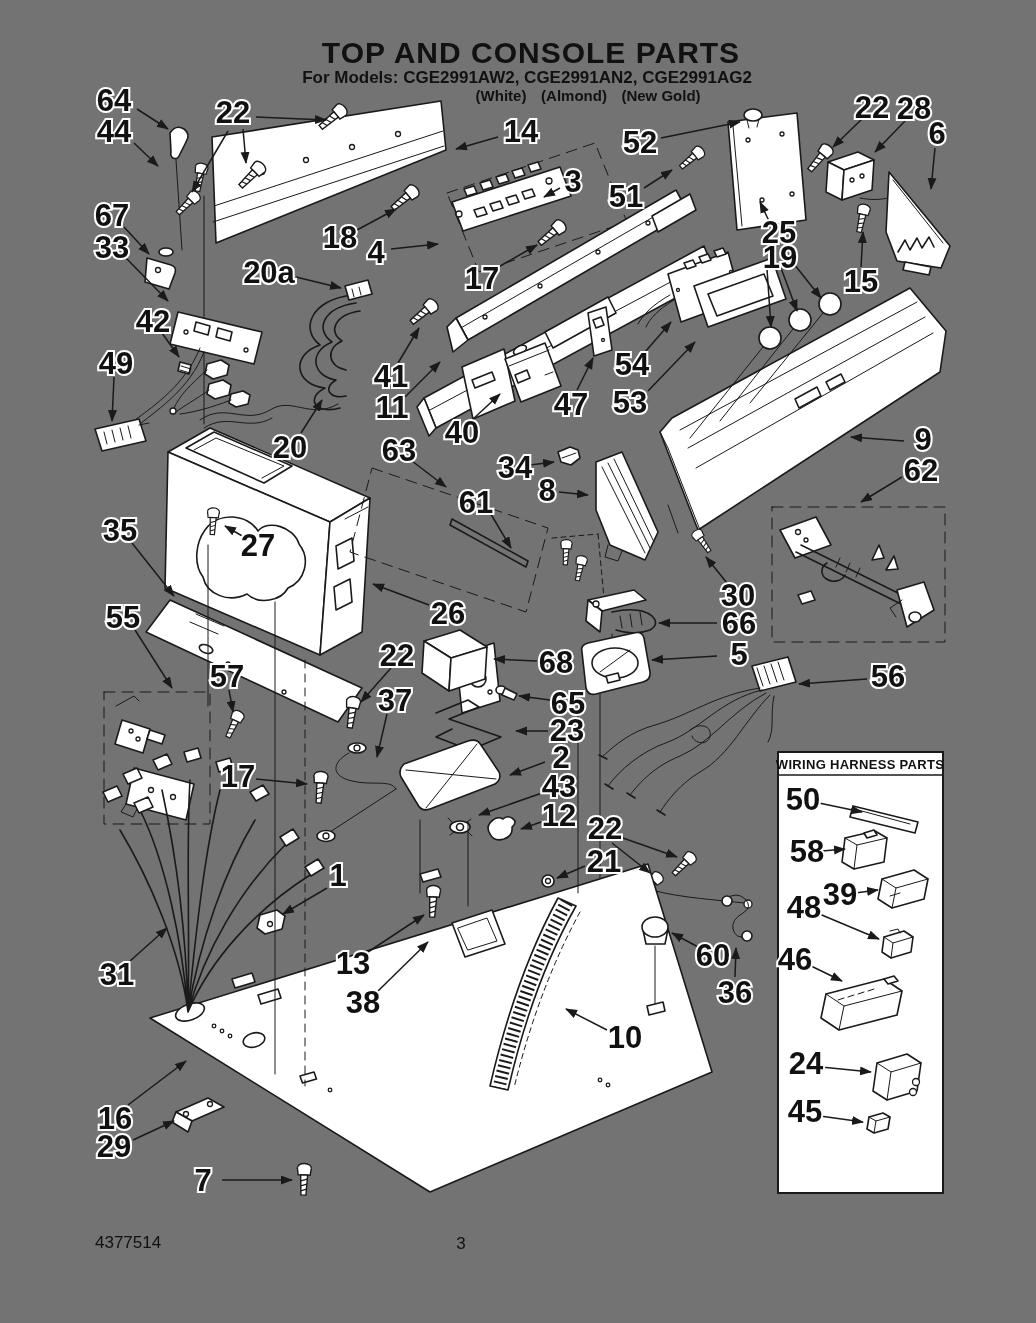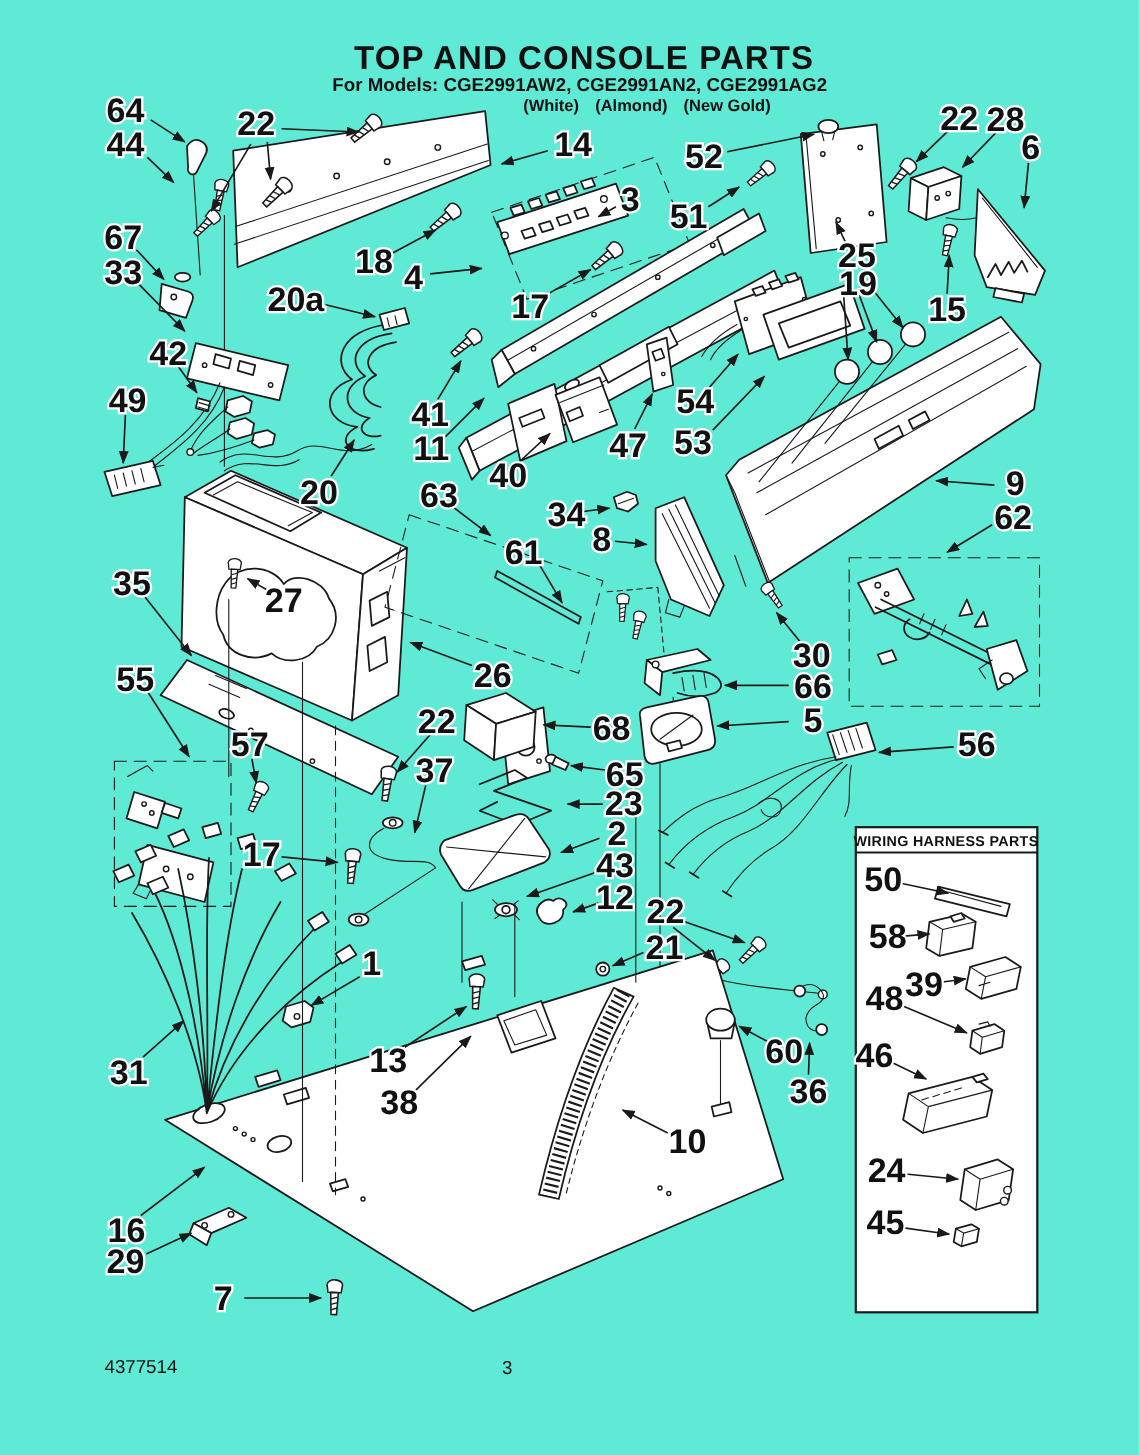--- a/index.html
+++ b/index.html
@@ -1,16 +1,16 @@
 <!DOCTYPE html>
 <html><head>
 <meta charset="utf-8">
 <style>
   html,body{margin:0;padding:0;background:#e8e8e8;}
-  .page{position:relative;width:1036px;height:1323px;background:#5eead4;margin:0 auto;
+  .page{position:relative;width:1036px;height:1323px;background:#737373;margin:0 auto;
         font-family:"Liberation Sans",sans-serif;overflow:hidden;}
   svg{position:absolute;left:0;top:0;}
   
   .p{fill:none;stroke:#1a1a1a;stroke-width:1.6;stroke-linejoin:round;stroke-linecap:round;}
   .w{fill:#ffffff;stroke:#1a1a1a;stroke-width:1.6;stroke-linejoin:round;stroke-linecap:round;}
   .thin{stroke-width:1;}
   .dash{stroke-dasharray:11 7;}
   .dash2{stroke-dasharray:5 4;}
   .hatch{fill:none;stroke:#1a1a1a;stroke-width:13;stroke-dasharray:2 3.5;}
   .dot{fill:#ffffff;stroke:#1a1a1a;stroke-width:1.3;}

